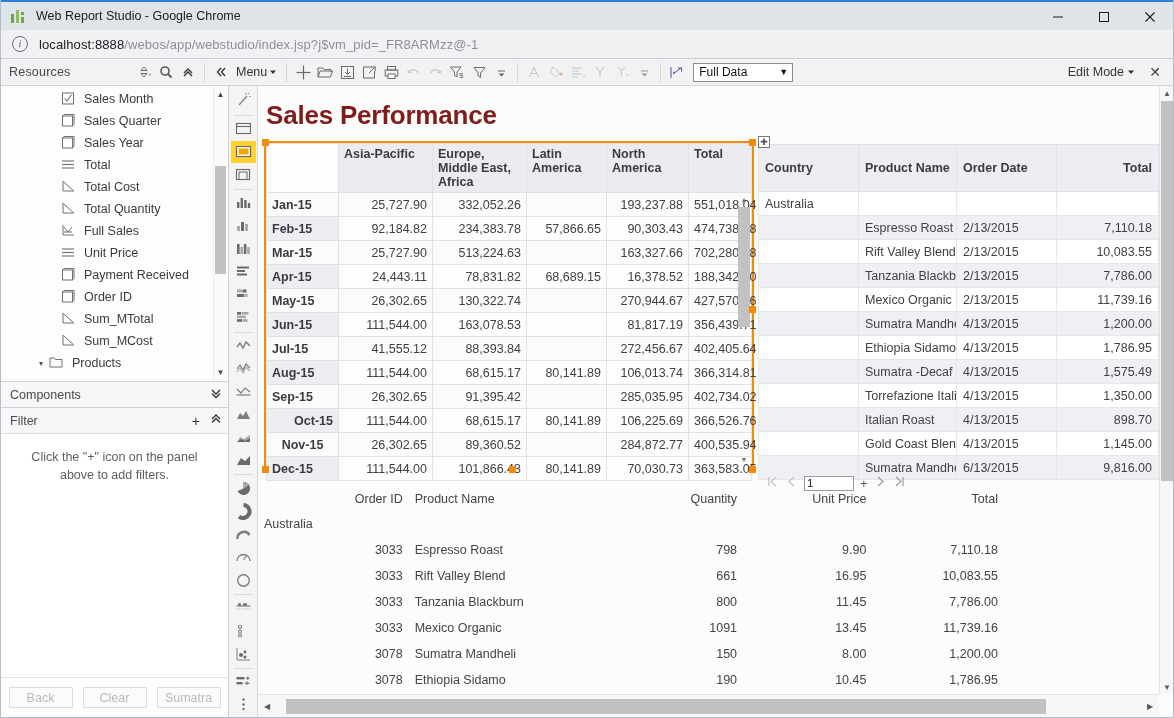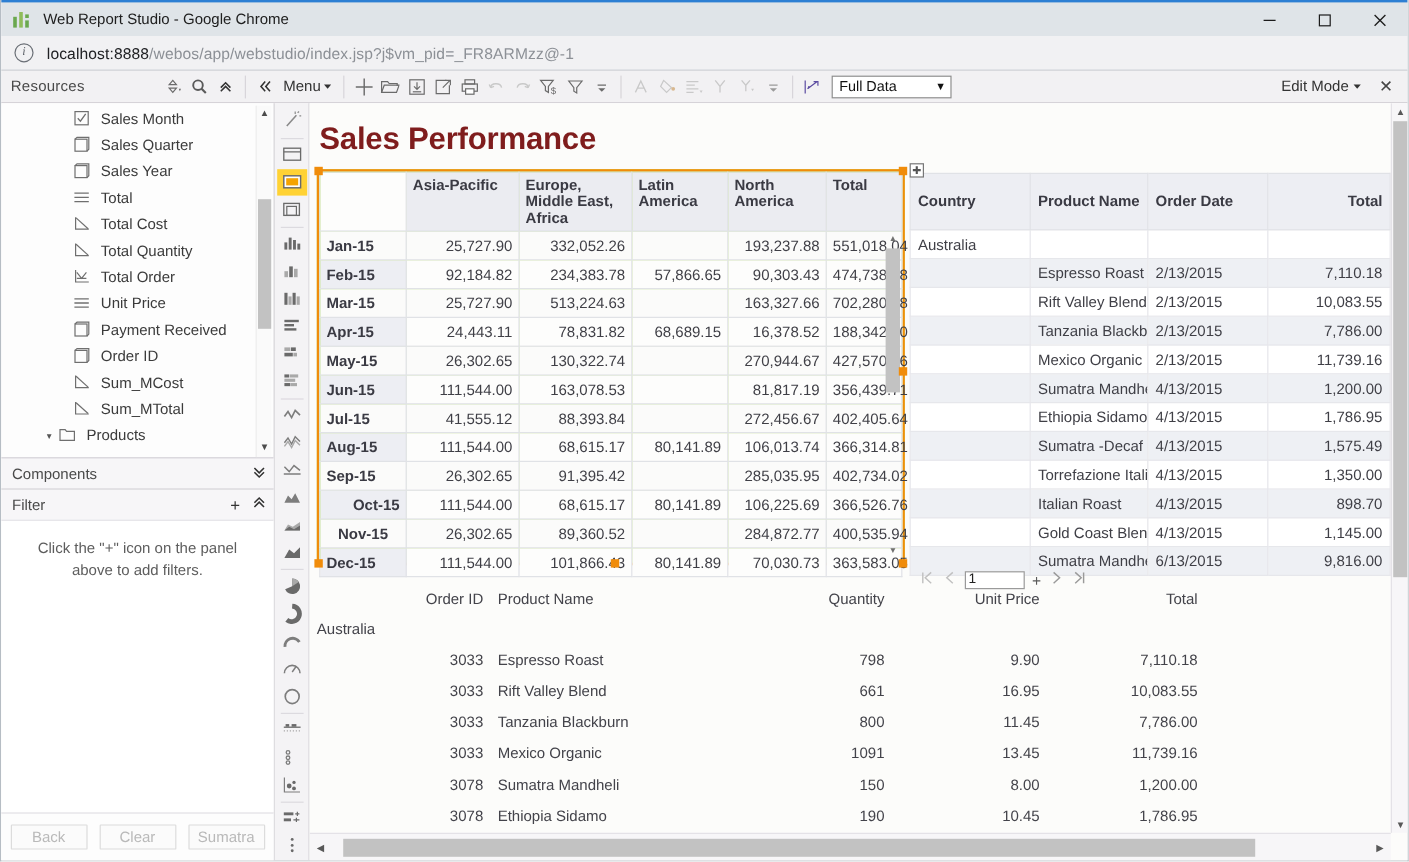--- a/index.html
+++ b/index.html
@@ -86,21 +86,21 @@
   .vico { width:25px; height:25px; display:flex; align-items:center; justify-content:center; color:#7d7d7d; margin-bottom:1px;}
   .vico.sel { background:#ffd234; }
   .vstrip-sep { width:19px; height:1px; background:#dcdadf; margin:2px 0;}
 
   
   .canvaswrap { flex:1; position:relative; background:#fcfcfa; overflow:hidden; }
   .canvas { position:absolute; left:0; top:0; right:14px; bottom:23px; background:#fcfcfa; overflow:hidden;}
   .rpt-title { font-size:26px; font-weight:bold; color:#7f1d1d; padding:14px 0 10px 8px; letter-spacing:-0.2px;}
 
   
-  .xtab-outer { position:absolute; left:6px; top:55px; width:490px; height:330px; border:2px solid #f08c0a; background:#bef264;}
+  .xtab-outer { position:absolute; left:6px; top:55px; width:490px; height:330px; border:2px solid #f08c0a; background:#000000;}
   .handle { position:absolute; width:7px; height:7px; background:#f08c0a; }
   table.xtab { border-collapse:collapse; width:100%; table-layout:fixed; }
   table.xtab th, table.xtab td { border:1px solid #e0e2e6; font-size:12.5px; color:#3f3f46; padding:3px 5px; }
   table.xtab th { background:#ebecf1; font-weight:bold; vertical-align:top; text-align:left; height:48px; color:#3a3a43;}
   table.xtab td.rowhdr { background:#edeef3; font-weight:bold; color:#3a3a43; }
   table.xtab td { text-align:right; height:24px; background:#fdfdfc; }
   table.xtab tr:nth-child(odd) td { background:#fbfbfa; }
   .xtab-sb { position:absolute; right:2px; top:50px; width:12px; bottom:4px; }
   .xtab-sb .arw { width:12px; height:12px; display:flex; align-items:center; justify-content:center; color:#707070; font-size:7px;}
   .xtab-sb .arw.dn { position:absolute; bottom:0; }
@@ -383,21 +383,21 @@
                 <path d="M2 2 V12 H13" fill="none" stroke="#6f6f6f" stroke-width="1"></path>
                 <line x1="2.4" y1="2.6" x2="12.4" y2="11.6" stroke="#6f6f6f" stroke-width="1"></line>
               </svg></span>
             <span>Total Quantity</span>
           </div>
           <div class="tnode">
             <span class="tic"><svg width="15" height="15" viewBox="0 0 15 15">
                 <path d="M2 2 V12 H13" fill="none" stroke="#6f6f6f" stroke-width="1"></path>
                 <path d="M3 4 L7 9 L11 4 M3 9 L11 9" fill="none" stroke="#6f6f6f" stroke-width="1"></path>
               </svg></span>
-            <span>Total Order</span>
+            <span>Full Sales</span>
           </div>
           <div class="tnode">
             <span class="tic"><svg width="15" height="15" viewBox="0 0 15 15">
                 <g stroke="#6f6f6f" stroke-width="1.1">
                   <line x1="1" y1="4" x2="13" y2="4"></line>
                   <line x1="1" y1="7.5" x2="13" y2="7.5"></line>
                   <line x1="1" y1="11" x2="13" y2="11"></line>
                 </g>
               </svg></span>
             <span>Unit Price</span>
@@ -414,28 +414,28 @@
                 <rect x="1.5" y="3" width="10" height="10" fill="none" stroke="#6f6f6f" stroke-width="1"></rect>
                 <path d="M1.5 3 L3.2 1.5 H13 V11.4 L11.5 13" fill="none" stroke="#6f6f6f" stroke-width="1"></path>
               </svg></span>
             <span>Order ID</span>
           </div>
           <div class="tnode">
             <span class="tic"><svg width="15" height="15" viewBox="0 0 15 15">
                 <path d="M2 2 V12 H13" fill="none" stroke="#6f6f6f" stroke-width="1"></path>
                 <line x1="2.4" y1="2.6" x2="12.4" y2="11.6" stroke="#6f6f6f" stroke-width="1"></line>
               </svg></span>
-            <span>Sum_MCost</span>
+            <span>Sum_MTotal</span>
           </div>
           <div class="tnode">
             <span class="tic"><svg width="15" height="15" viewBox="0 0 15 15">
                 <path d="M2 2 V12 H13" fill="none" stroke="#6f6f6f" stroke-width="1"></path>
                 <line x1="2.4" y1="2.6" x2="12.4" y2="11.6" stroke="#6f6f6f" stroke-width="1"></line>
               </svg></span>
-            <span>Sum_MTotal</span>
+            <span>Sum_MCost</span>
           </div>
           <div class="tnode indent2">
             <span style="margin-right: 6px; font-size: 8px; color: rgb(85, 85, 85);">▾</span>
             <span class="tic"><svg width="15" height="15" viewBox="0 0 15 15">
                 <path d="M1 12 V3 h4.3 l1.2 1.5 H13 V12 Z" fill="none" stroke="#6f6f6f" stroke-width="1"></path>
               </svg></span>
             <span>Products</span>
           </div>
           <div class="tree-scroll">
             <div class="tsb-up">▲</div>

